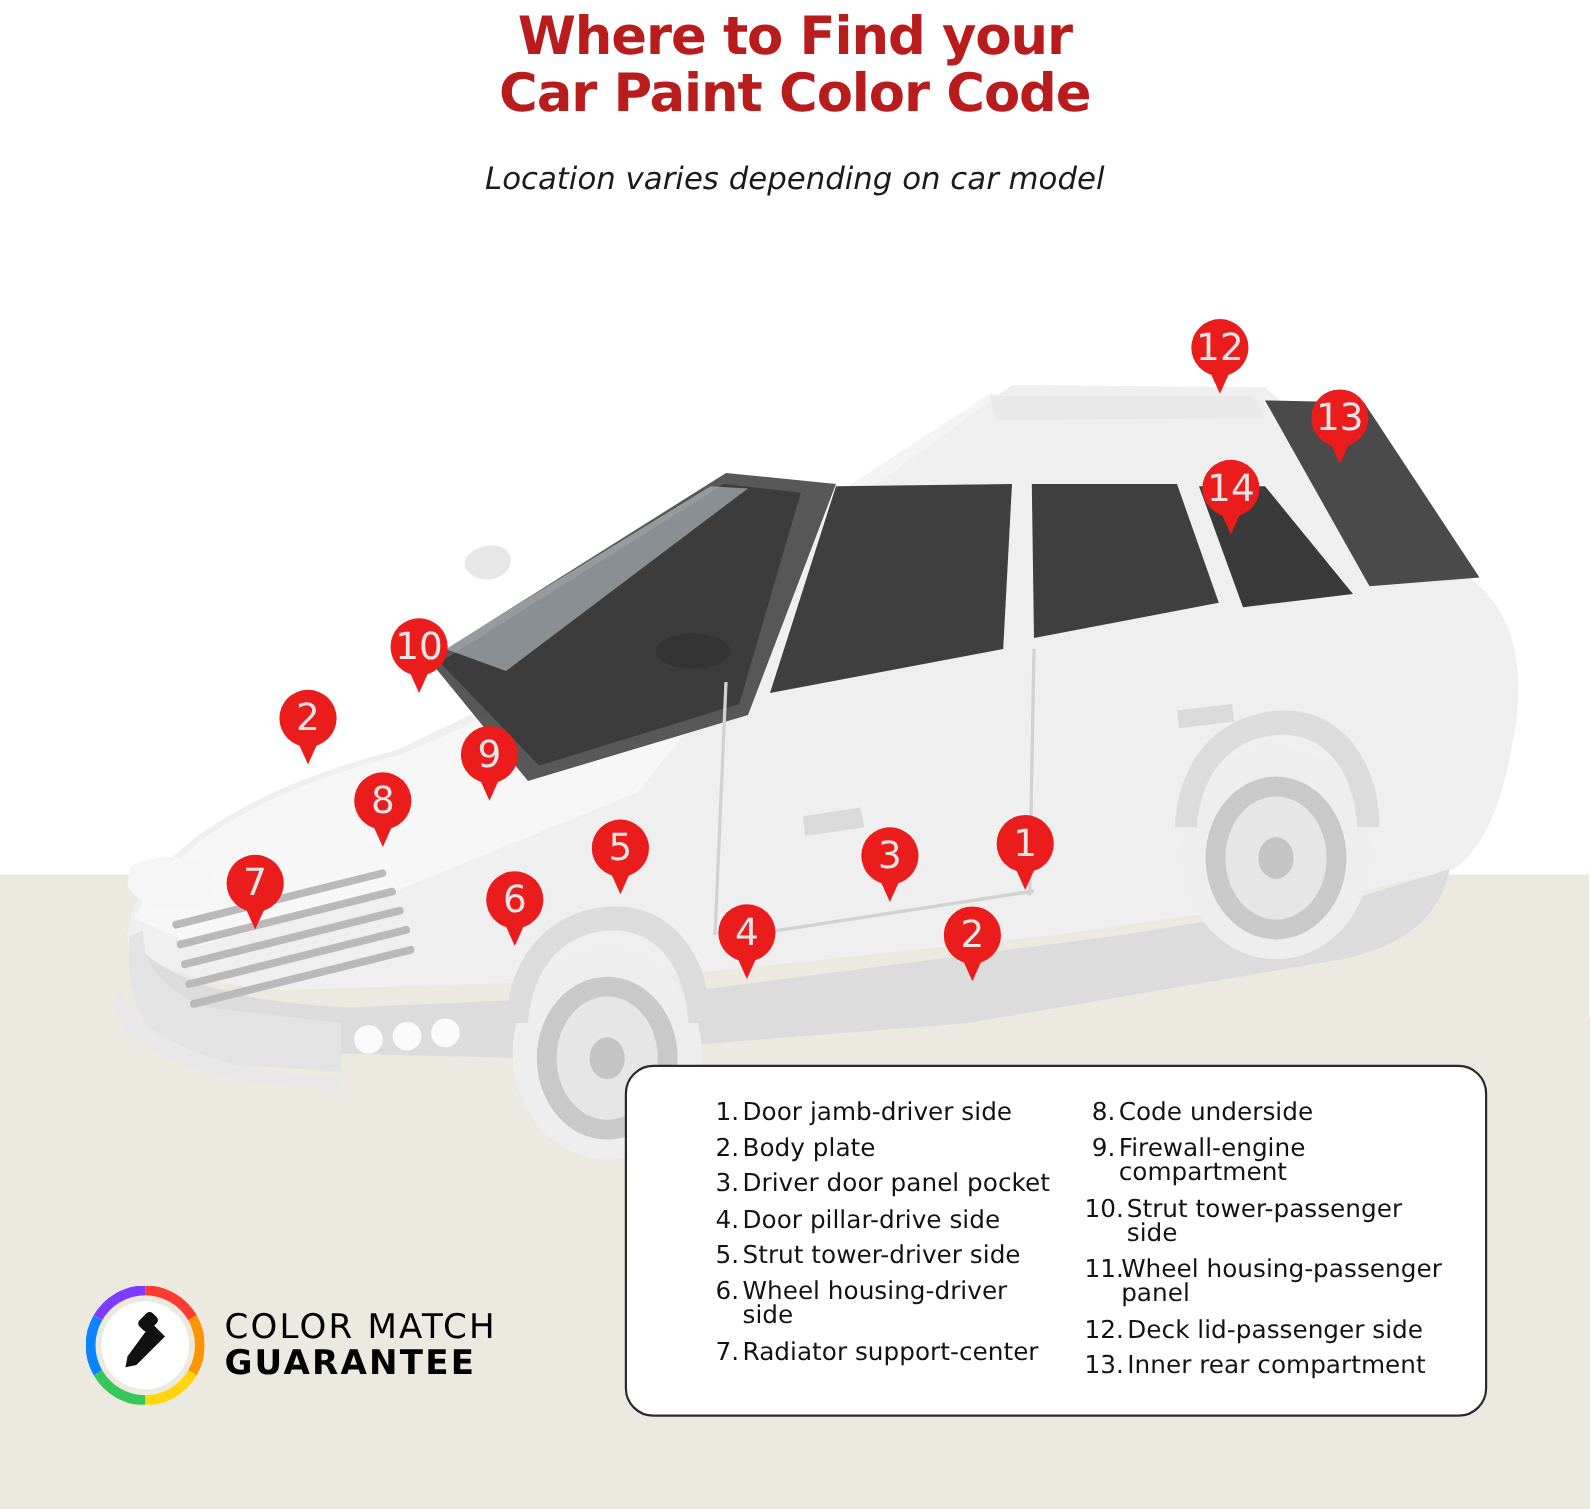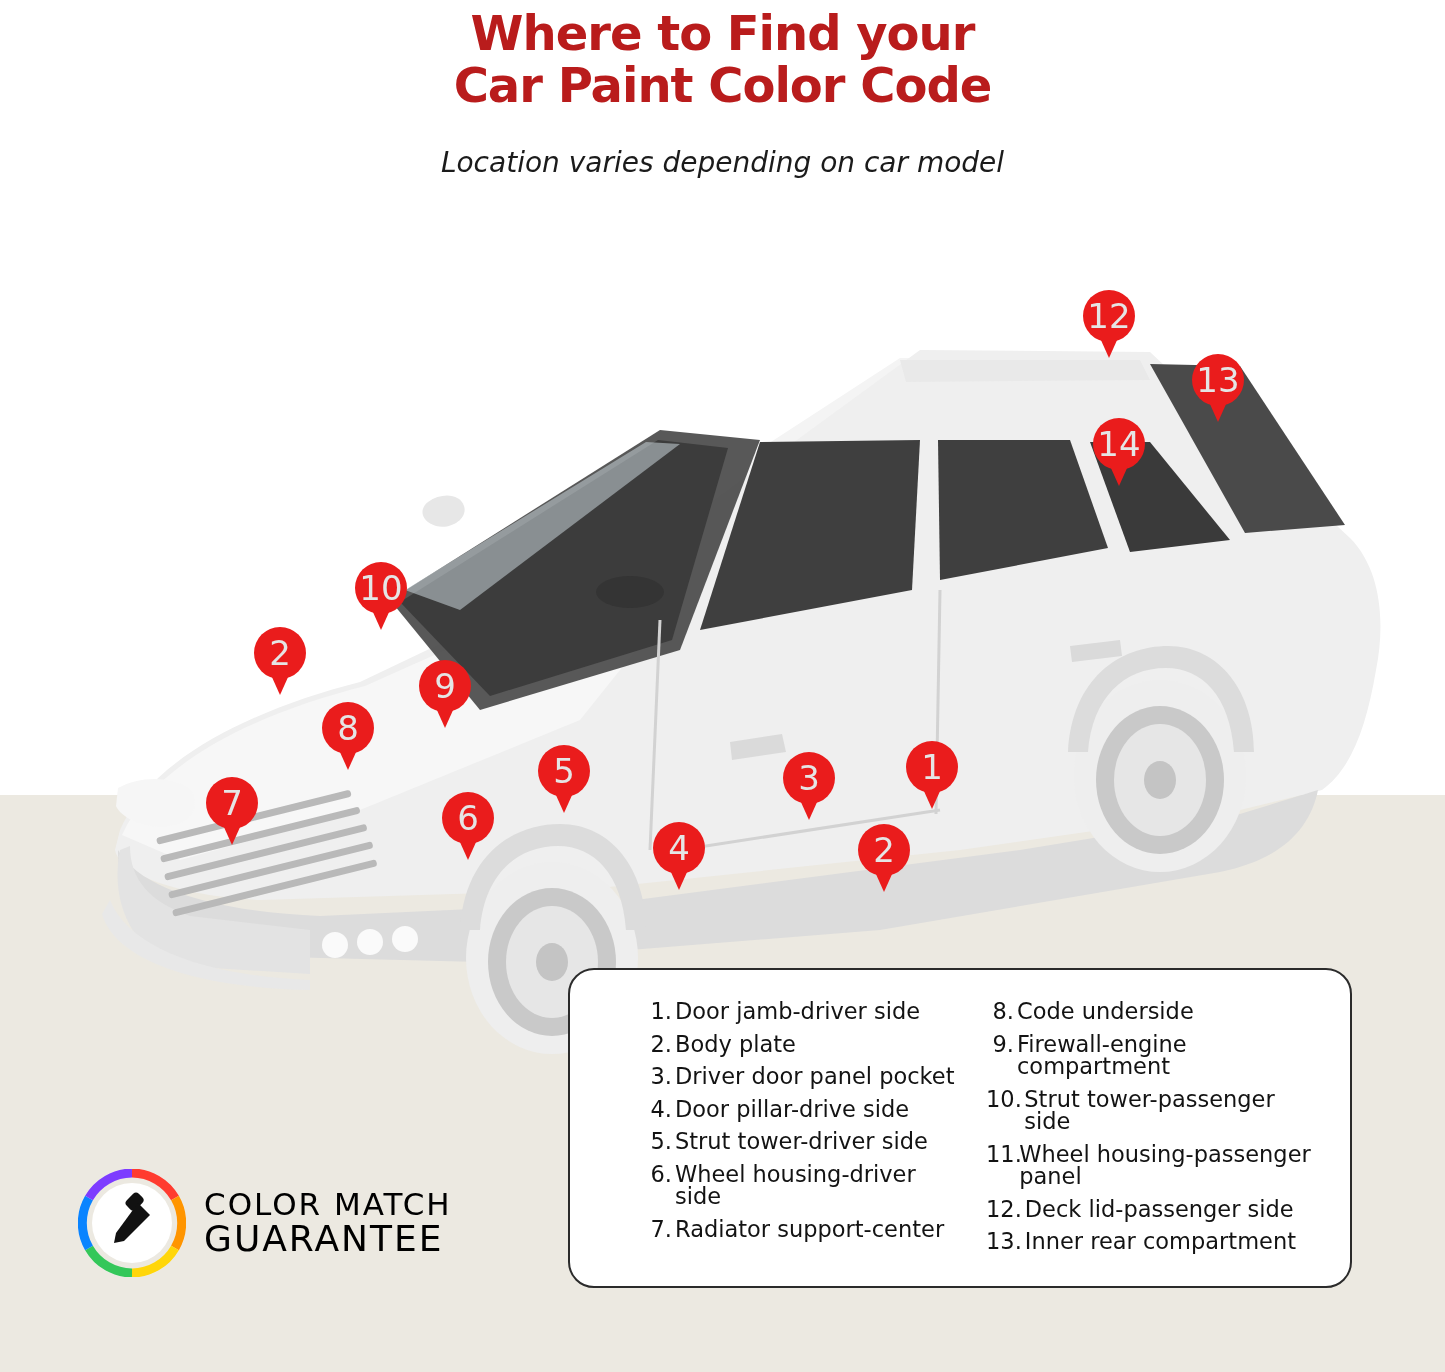--- a/index.html
+++ b/index.html
@@ -153,22 +153,22 @@
     margin-left: 18px;
     font-family: "DejaVu Sans", sans-serif;
     color: #000000;
     line-height: 1.05;
   }
   .brand-line1 {
     font-size: 31px;
     letter-spacing: 2px;
   }
   .brand-line2 {
-    font-size: 36px;
-    font-weight: normal;
+    font-size: 31px;
+    font-weight: bold;
     letter-spacing: 2px;
   }
 </style>
 </head>
 <body>
 
 <div class="page">
 
   <div class="ground"></div>
 

